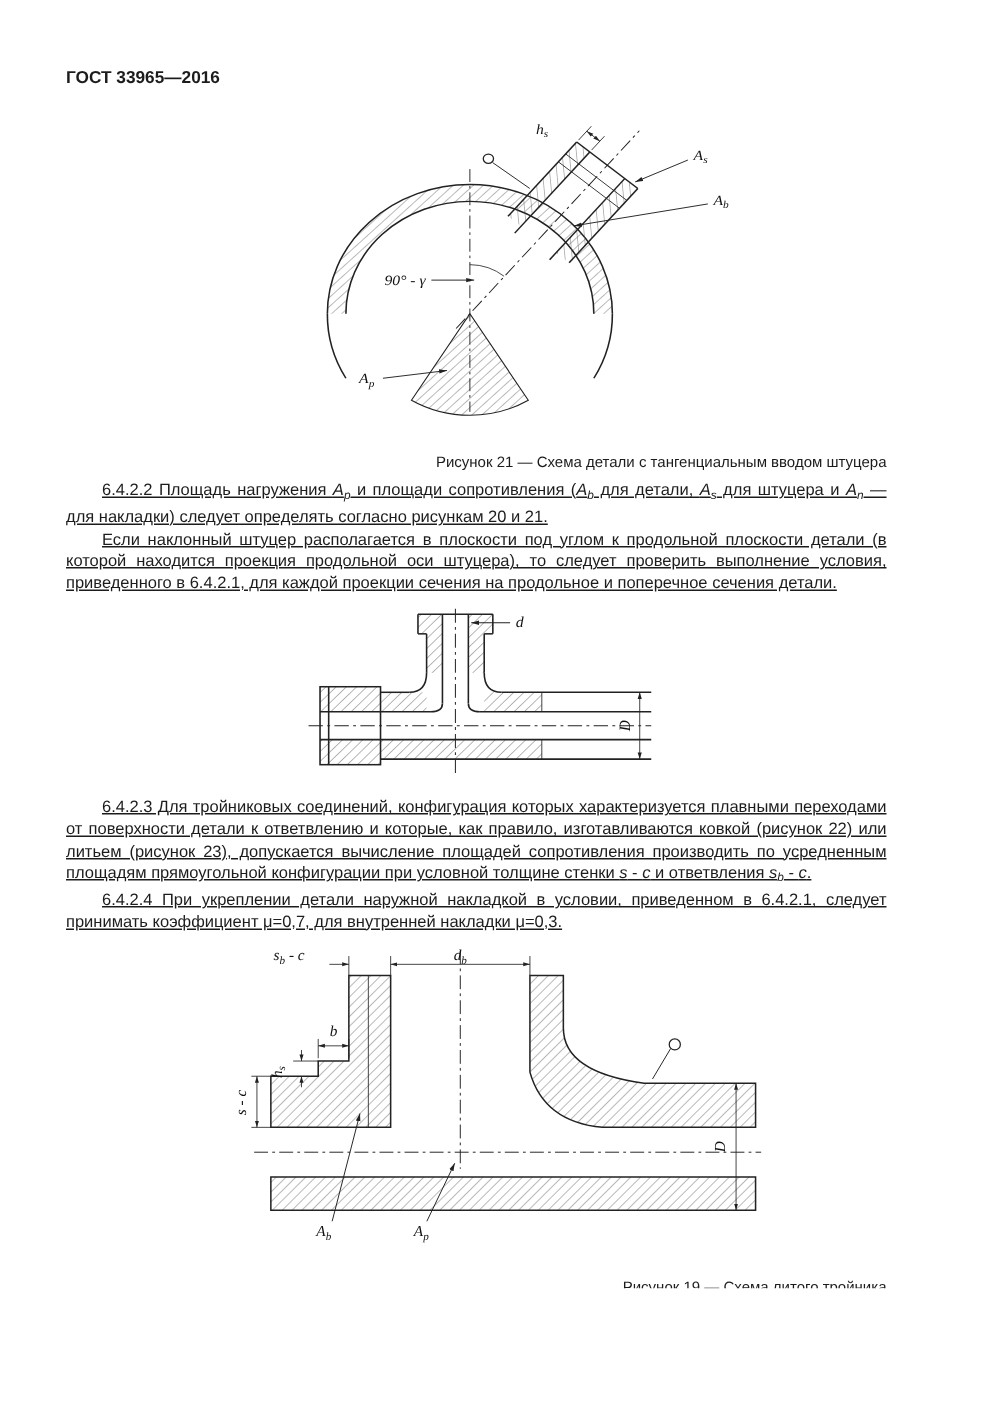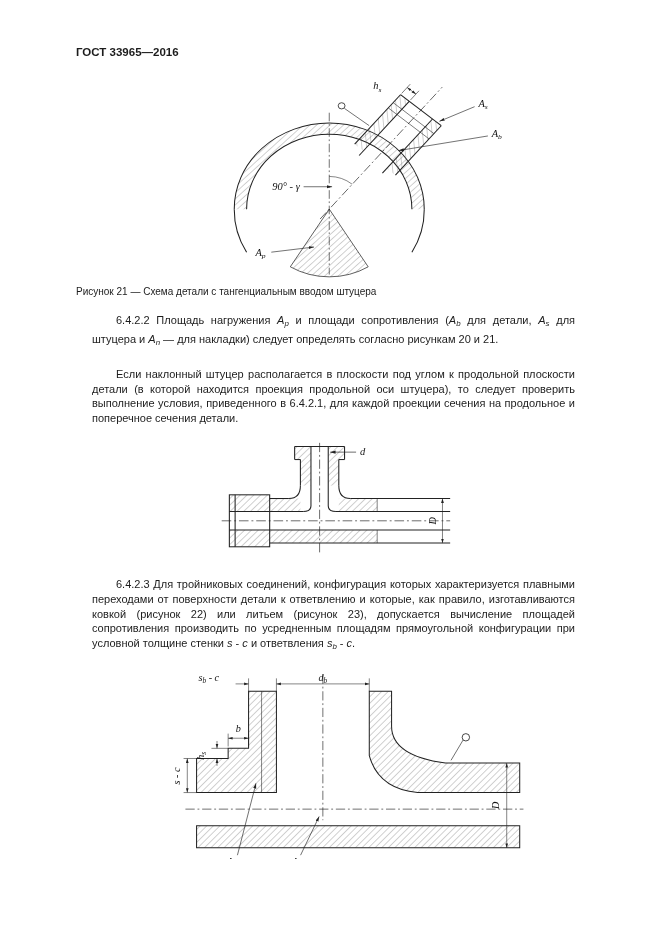--- a/index.html
+++ b/index.html
@@ -1,24 +1,24 @@
 <!DOCTYPE html>
 <html><head>
 <meta charset="utf-8">
 <style>
   html,body{margin:0;padding:0;background:#ffffff;}
   .page{
     position:relative;width:661px;height:859px;background:#fff;box-sizing:border-box;
-    padding:46px 70px 0 76px;font-family:"Liberation Sans",sans-serif;color:#1c1c1c;overflow:hidden;
+    padding:46px 70px 0 44px;font-family:"Liberation Sans",sans-serif;color:#1c1c1c;overflow:hidden;
   }
   .doc-code{font-weight:bold;font-size:11.5px;margin-bottom:22px;}
-  .body{font-size:11px;line-height:14.6px;text-align:justify;margin:16px;}
+  .body{font-size:11px;line-height:14.6px;text-align:justify;margin:0;text-decoration:underline;}
   .ind{text-indent:24px;}
   .fig{margin:8px 0 6px;text-align:center;}
-  .cap{font-size:10px;margin-top:4px;text-align:left;}
+  .cap{font-size:10px;margin-top:20px;text-align:right;}
   .it{font-style:italic;}
   .sb{font-size:0.72em;vertical-align:-0.3em;font-style:italic;}
   .pagenum{position:absolute;left:76px;top:872px;font-size:10px;font-family:Liberation Serif, serif;}
   svg{overflow:visible;}
   svg .lbl{font-family:"Liberation Serif",serif;font-style:italic;font-size:11px;fill:#111;}
   svg .sub{font-size:8px;}
   svg .thin{stroke:#222;stroke-width:0.6;fill:none;}
   svg .main{stroke:#222;stroke-width:1.1;fill:none;}
   svg .cl{stroke:#222;stroke-width:0.7;fill:none;stroke-dasharray:10 3 2 3;}
   svg .ldr{stroke:#222;stroke-width:0.7;fill:none;}
@@ -155,20 +155,21 @@
 
       <line class="ldr" x1="148" y1="12" x2="121" y2="12" marker-end="url(#ar22)"></line>
       <text class="lbl" x="152" y="15">d</text>
 
       <line class="thin" x1="238" y1="62" x2="238" y2="110" marker-start="url(#ar22)" marker-end="url(#ar22)"></line>
       <text class="lbl" x="231" y="86" text-anchor="middle" transform="rotate(-90 231 86)">D</text>
     </svg>
   </figure>
 
   <p class="body ind"><span>6.4.2.3 Для тройниковых соединений, конфигурация которых характеризуется плавными переходами от поверхности детали к ответвлению и которые, как правило, изготавливаются ковкой (рисунок 22) или литьем (рисунок 23), допускается вычисление площадей сопротивления производить по усредненным площадям прямоугольной конфигурации при условной толщине стенки </span><span class="it">s</span><span> - </span><span class="it">c</span><span> и ответвления </span><span class="it">s</span><span class="it sb">b</span><span> - </span><span class="it">c</span><span>.</span></p>
+  <p class="body ind"><span>6.4.2.4 При укреплении детали наружной накладкой в условии, приведенном в 6.4.2.1, следует принимать коэффициент μ=0,7, для внутренней накладки μ=0,3.</span></p>
 
   <figure class="fig">
     <svg width="390" height="198" viewBox="0 0 420 215" preserveAspectRatio="none" xmlns="http://www.w3.org/2000/svg">
       <defs>
         <pattern id="h23" patternUnits="userSpaceOnUse" width="5" height="5" patternTransform="rotate(45)">
           <line x1="0" y1="0" x2="0" y2="5" stroke="#555" stroke-width="0.6"></line>
         </pattern>
         <marker id="ar23" markerWidth="9" markerHeight="7" refX="8" refY="3" orient="auto-start-reverse">
           <path d="M0,0.6 L8,3 L0,5.4 Z" fill="#222"></path>
         </marker>

